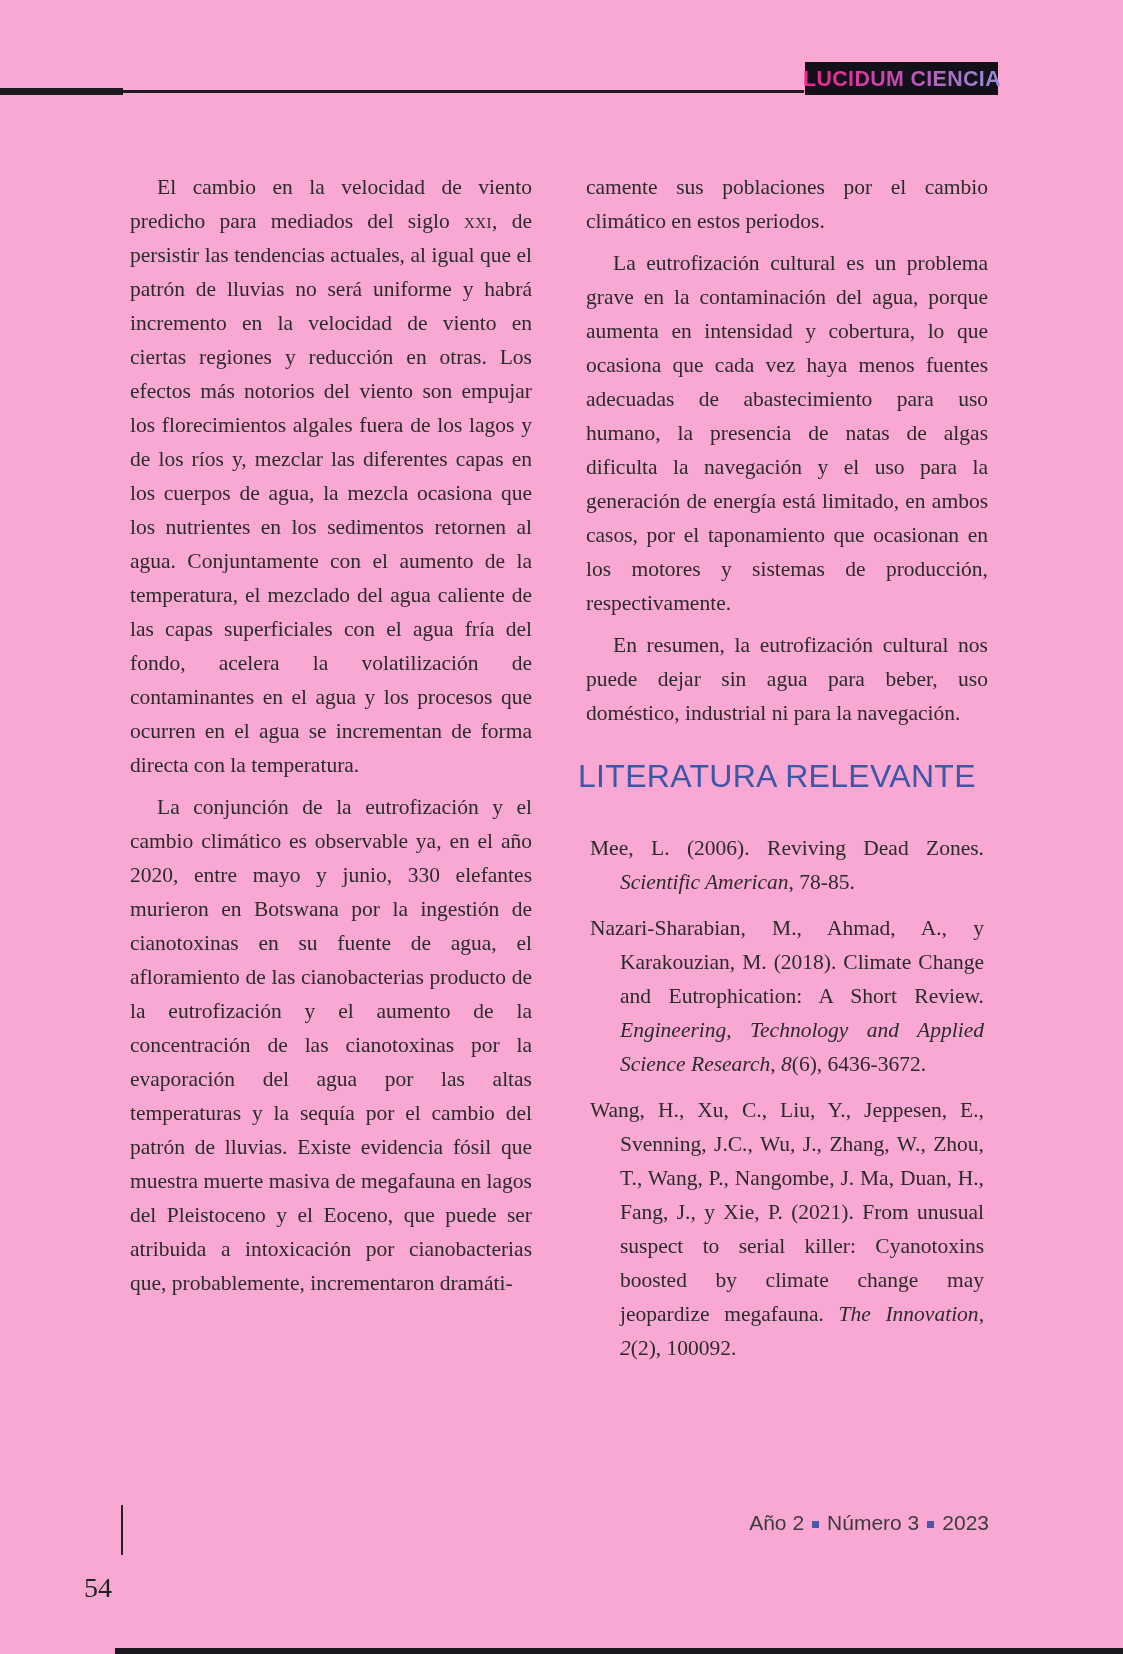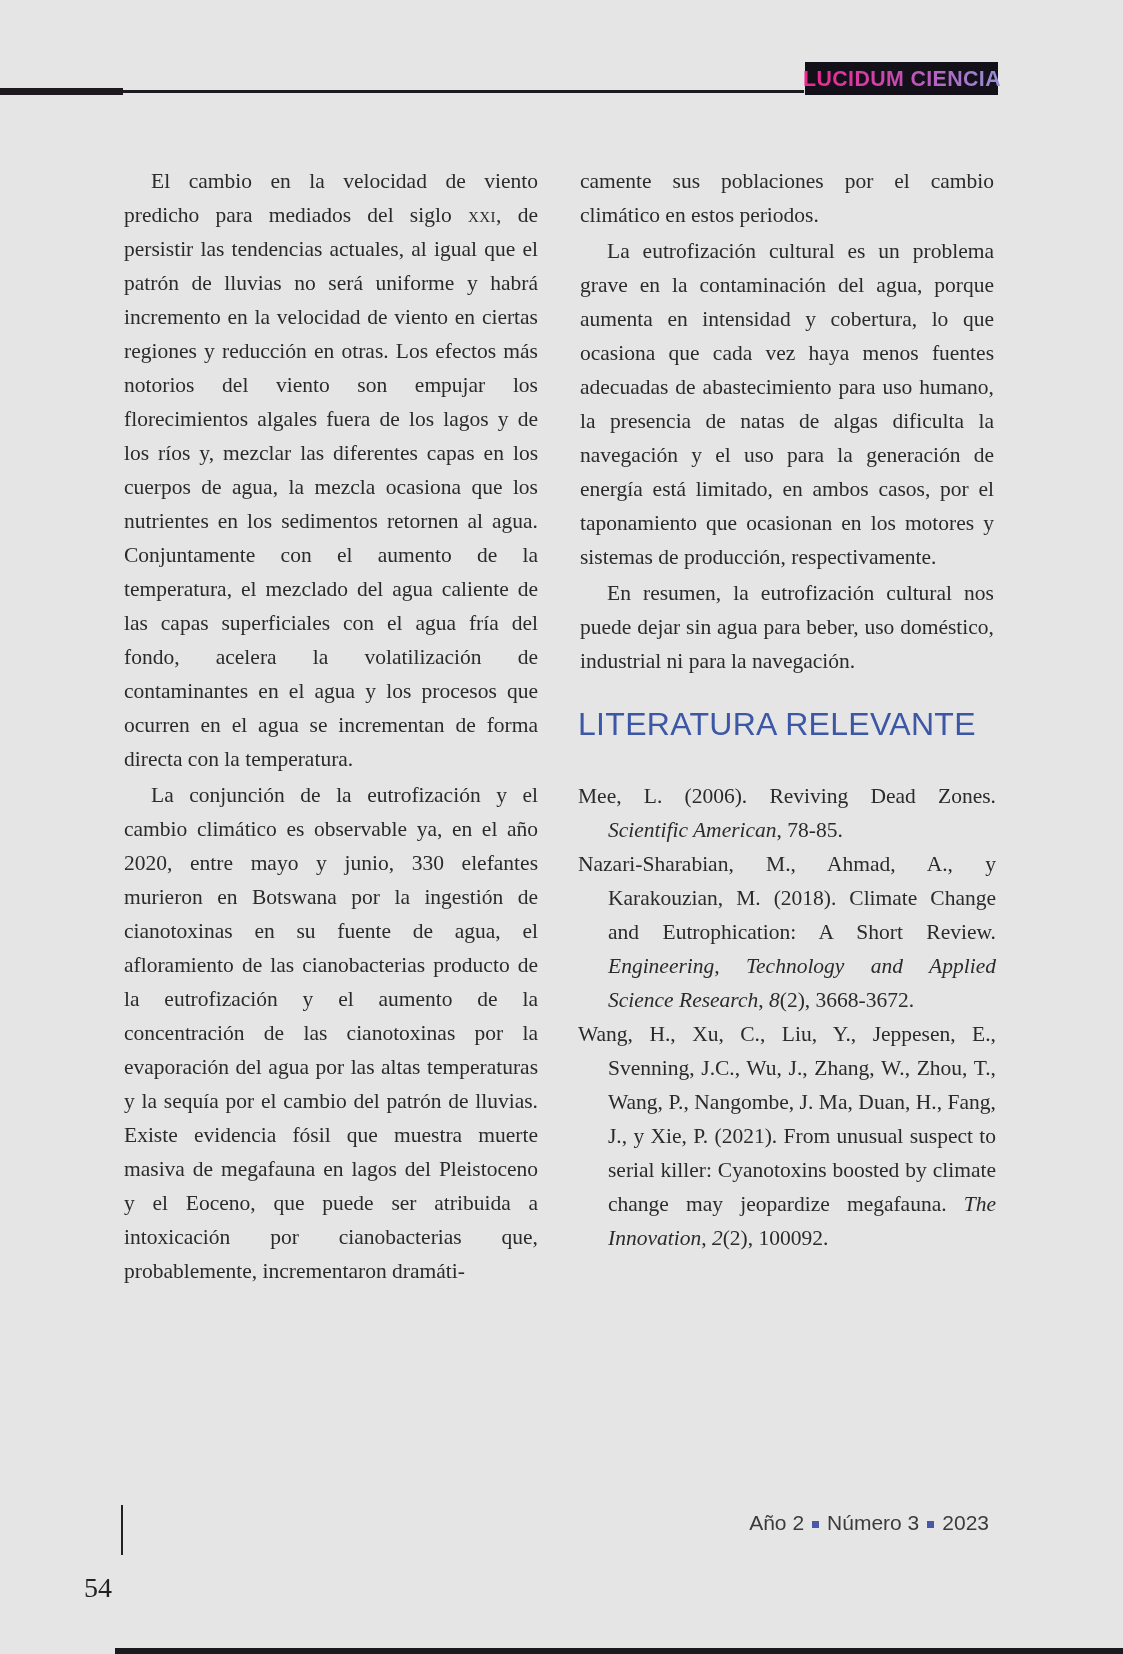--- a/index.html
+++ b/index.html
@@ -1,20 +1,20 @@
 <!DOCTYPE html>
 <html style="--accent: #3c57a6; --bullet-color: #4a56a6; --logo-pink: #f0268e; --logo-purple: #9390d8; --rule-color: #1c1a1e; --text-color: #2b2b2b;"><head>
 <meta charset="utf-8">
 <style>
   html,body{margin:0;padding:0;background:#ffffff;}
   .page{
     position:relative;
     width:1123px;
     height:1654px;
-    background:#e5e5e5;
+    background:#f9a8d4;
     font-family:"Liberation Serif", serif;
     color:var(--text-color,#2b2b2b);
     overflow:hidden;
   }
   
   .header-bar-left{
     position:absolute;left:0;top:88px;width:123px;height:7px;
     background:var(--rule-color,#1c1a1e);
   }
   .header-rule{
@@ -33,31 +33,31 @@
     -webkit-background-clip:text;background-clip:text;color:transparent;
     transform:scaleX(0.97);white-space:nowrap;
   }
   
   .col{
     position:absolute;top:162px;width:418px;
     font-size:21.5px;line-height:34px;text-align:justify;
   }
   .col-left{left:122px;}
   .col-right{left:578px;}
-  p.para{margin:2px;padding:0;}
+  p.para{margin:8px;padding:0;}
   p.para.indent{text-indent:27px;}
   .sc{font-variant:small-caps;letter-spacing:0.5px;}
   .section-heading{
     font-family:"Liberation Sans", sans-serif;
     color:var(--accent,#3c57a6);
     font-size:32px;font-weight:400;letter-spacing:0.3px;
     line-height:30px;margin:31px 0 0 0;text-align:left;
   }
   .references{margin-top:40px;}
-  .ref{margin:0;padding-left:30px;text-indent:-30px;text-align:justify;}
+  .ref{margin:12px;padding-left:30px;text-indent:-30px;text-align:justify;}
   .ref .it{font-style:italic;}
   
   .page-number{
     position:absolute;left:84px;top:1572px;
     font-size:28px;color:#222222;font-family:"Liberation Serif", serif;
   }
   .footer-divider{
     position:absolute;left:121px;top:1505px;width:2px;height:50px;
     background:#222222;
   }
@@ -95,21 +95,21 @@
 
   <div class="col col-right">
     <div>
         <p class="para"><span>camente sus poblaciones por el cambio climático en estos periodos.</span></p>
         <p class="para indent"><span>La eutrofización cultural es un problema grave en la contaminación del agua, porque aumenta en intensidad y cobertura, lo que ocasiona que cada vez haya menos fuentes adecuadas de abastecimiento para uso humano, la presencia de natas de algas dificulta la navegación y el uso para la generación de energía está limitado, en ambos casos, por el taponamiento que ocasionan en los motores y sistemas de producción, respectivamente.</span></p>
         <p class="para indent"><span>En resumen, la eutrofización cultural nos puede dejar sin agua para beber, uso doméstico, industrial ni para la navegación.</span></p>
       </div>
     <h2 class="section-heading">LITERATURA RELEVANTE</h2>
     <div class="references">
         <p class="ref"><span>Mee, L. (2006). Reviving Dead Zones. </span><span class="it">Scientific American</span><span>, 78-85.</span></p>
-        <p class="ref"><span>Nazari-Sharabian, M., Ahmad, A., y Karakouzian, M. (2018). Climate Change and Eutrophication: A Short Review. </span><span class="it">Engineering, Technology and Applied Science Research</span><span>, </span><span class="it">8</span><span>(2), 3668-3672.</span></p>
+        <p class="ref"><span>Nazari-Sharabian, M., Ahmad, A., y Karakouzian, M. (2018). Climate Change and Eutrophication: A Short Review. </span><span class="it">Engineering, Technology and Applied Science Research</span><span>, </span><span class="it">8</span><span>(6), 6436-3672.</span></p>
         <p class="ref"><span>Wang, H., Xu, C., Liu, Y., Jeppesen, E., Svenning, J.C., Wu, J., Zhang, W., Zhou, T., Wang, P., Nangombe, J. Ma, Duan, H., Fang, J., y Xie, P. (2021). From unusual suspect to serial killer: Cyanotoxins boosted by climate change may jeopardize megafauna. </span><span class="it">The Innovation</span><span>, </span><span class="it">2</span><span>(2), 100092.</span></p>
       </div>
   </div>
 
   <span class="page-number">54</span>
   <span class="footer-divider"></span>
   <div class="footer-right">
     <span class="issue-line">
       <span>Año 2</span><span class="sq"></span><span>Número 3</span><span class="sq"></span><span>2023</span>
     </span>

